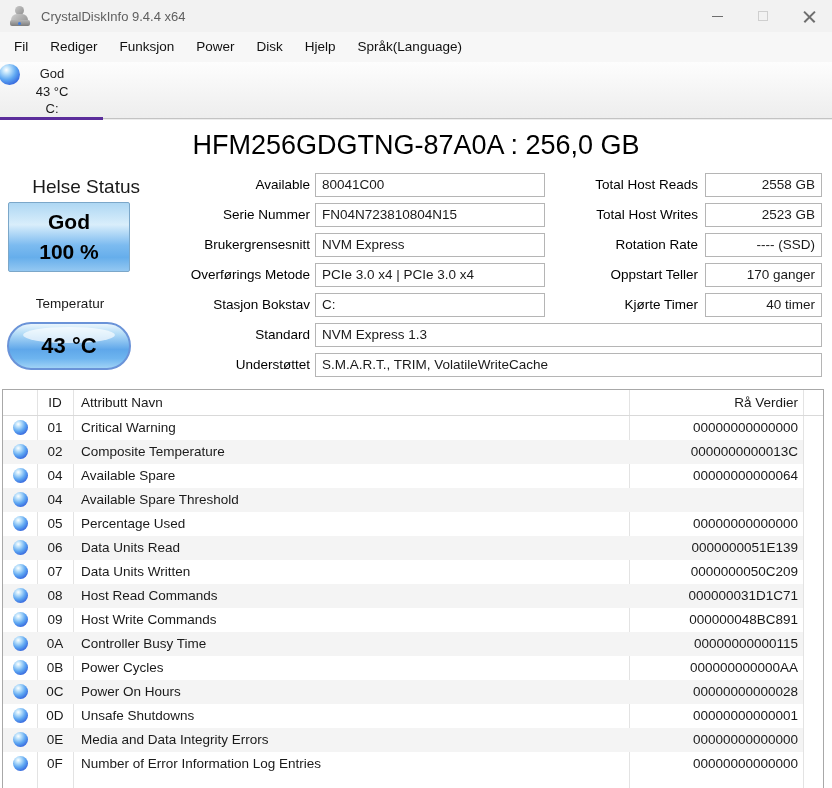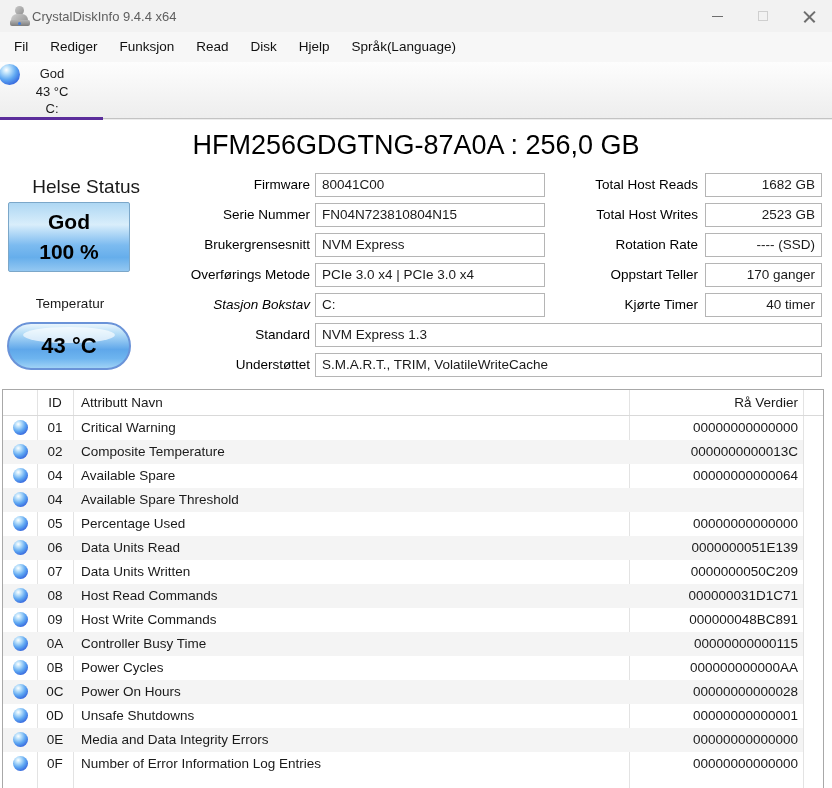--- a/index.html
+++ b/index.html
@@ -7,21 +7,21 @@
   body { font-family:"Liberation Sans", sans-serif; color:#1a1a1a; }
   .window { position:relative; width:832px; height:788px; background:#ffffff; overflow:hidden; }
 
   
   .titlebar { position:absolute; left:0; top:0; width:832px; height:32px; background:#f2f2f2; display:flex; align-items:center; padding-left:10px; }
   .app-icon { position:relative; width:22px; height:20px; }
   .app-icon .head { position:absolute; left:5px; top:0; width:9px; height:9px; border-radius:50%; background:linear-gradient(135deg,#c9c9c9,#8f8f8f); }
   .app-icon .body { position:absolute; left:1px; top:8px; width:17px; height:8px; border-radius:6px 6px 2px 2px; background:linear-gradient(135deg,#cfcfcf,#969696); }
   .app-icon .base { position:absolute; left:0; top:14px; width:20px; height:6px; border-radius:2px; background:linear-gradient(180deg,#b5b5b5,#7d7d7d); }
   .app-icon .dot { position:absolute; left:8px; top:16px; width:3px; height:3px; border-radius:50%; background:#3f7de0; }
-  .title-text { font-size:13px; color:#5f5f5f; }
+  .title-text { margin-left:9px; font-size:13px; color:#5f5f5f; }
   .win-controls { position:absolute; right:0; top:0; height:32px; display:flex; }
   .win-btn { width:46px; height:32px; display:flex; align-items:center; justify-content:center; position:relative; }
   .glyph-min { width:11px; height:0; border-top:1.6px solid #6e6e6e; }
   .glyph-max { width:10px; height:10px; border:1px solid #cfcfcf; }
   .glyph-close { position:relative; width:13px; height:13px; }
   .glyph-close::before,.glyph-close::after { content:""; position:absolute; left:-1px; top:6px; width:15px; height:1.6px; background:#6e6e6e; }
   .glyph-close::before { transform:rotate(45deg); }
   .glyph-close::after { transform:rotate(-45deg); }
 
   
@@ -99,21 +99,21 @@
       <div class="win-btn">
           <div class="glyph-close"></div>
         </div>
     </div>
   </div>
 
   <div class="menubar">
     <div class="menu-item">Fil</div>
     <div class="menu-item">Rediger</div>
     <div class="menu-item">Funksjon</div>
-    <div class="menu-item">Read</div>
+    <div class="menu-item">Power</div>
     <div class="menu-item">Disk</div>
     <div class="menu-item">Hjelp</div>
     <div class="menu-item">Språk(Language)</div>
   </div>
 
   <div class="tabstrip">
     <div class="strip-line"></div>
     <div class="drive-tab">
       <div class="tab-orb"></div>
       <div class="tab-text">
@@ -131,43 +131,43 @@
   <div class="health-box">
     <div class="hb-line">God</div>
     <div class="hb-line">100 %</div>
   </div>
 
   <div class="temp-label">Temperatur</div>
   <div class="temp-pill">
     <div class="tp-val">43 °C</div>
   </div>
 
-  <div class="fld-label" style="left:150px; top:177px; width:160px;">Firmware</div>
+  <div class="fld-label" style="left:150px; top:177px; width:160px;">Available</div>
   <div class="fld-box" style="left:315px; top:173px; width:230px;">80041C00</div>
 
   <div class="fld-label" style="left:150px; top:207px; width:160px;">Serie Nummer</div>
   <div class="fld-box" style="left:315px; top:203px; width:230px;">FN04N723810804N15</div>
 
   <div class="fld-label" style="left:150px; top:237px; width:160px;">Brukergrensesnitt</div>
   <div class="fld-box" style="left:315px; top:233px; width:230px;">NVM Express</div>
 
   <div class="fld-label" style="left:150px; top:267px; width:160px;">Overførings Metode</div>
   <div class="fld-box" style="left:315px; top:263px; width:230px;">PCIe 3.0 x4 | PCIe 3.0 x4</div>
 
-  <div class="fld-label" style="left:150px; top:297px; width:160px;font-style:italic;">Stasjon Bokstav</div>
+  <div class="fld-label" style="left:150px; top:297px; width:160px;">Stasjon Bokstav</div>
   <div class="fld-box" style="left:315px; top:293px; width:230px;">C:</div>
 
   <div class="fld-label" style="left:150px; top:327px; width:160px;">Standard</div>
   <div class="fld-box" style="left:315px; top:323px; width:507px;">NVM Express 1.3</div>
 
   <div class="fld-label" style="left:150px; top:357px; width:160px;">Understøttet</div>
   <div class="fld-box" style="left:315px; top:353px; width:507px;">S.M.A.R.T., TRIM, VolatileWriteCache</div>
 
   <div class="fld-label" style="left:548px; top:177px; width:150px;">Total Host Reads</div>
-  <div class="fld-box right-align" style="left:705px; top:173px; width:117px;">1682 GB</div>
+  <div class="fld-box right-align" style="left:705px; top:173px; width:117px;">2558 GB</div>
 
   <div class="fld-label" style="left:548px; top:207px; width:150px;">Total Host Writes</div>
   <div class="fld-box right-align" style="left:705px; top:203px; width:117px;">2523 GB</div>
 
   <div class="fld-label" style="left:548px; top:237px; width:150px;">Rotation Rate</div>
   <div class="fld-box right-align" style="left:705px; top:233px; width:117px;">---- (SSD)</div>
 
   <div class="fld-label" style="left:548px; top:267px; width:150px;">Oppstart Teller</div>
   <div class="fld-box right-align" style="left:705px; top:263px; width:117px;">170 ganger</div>
 

